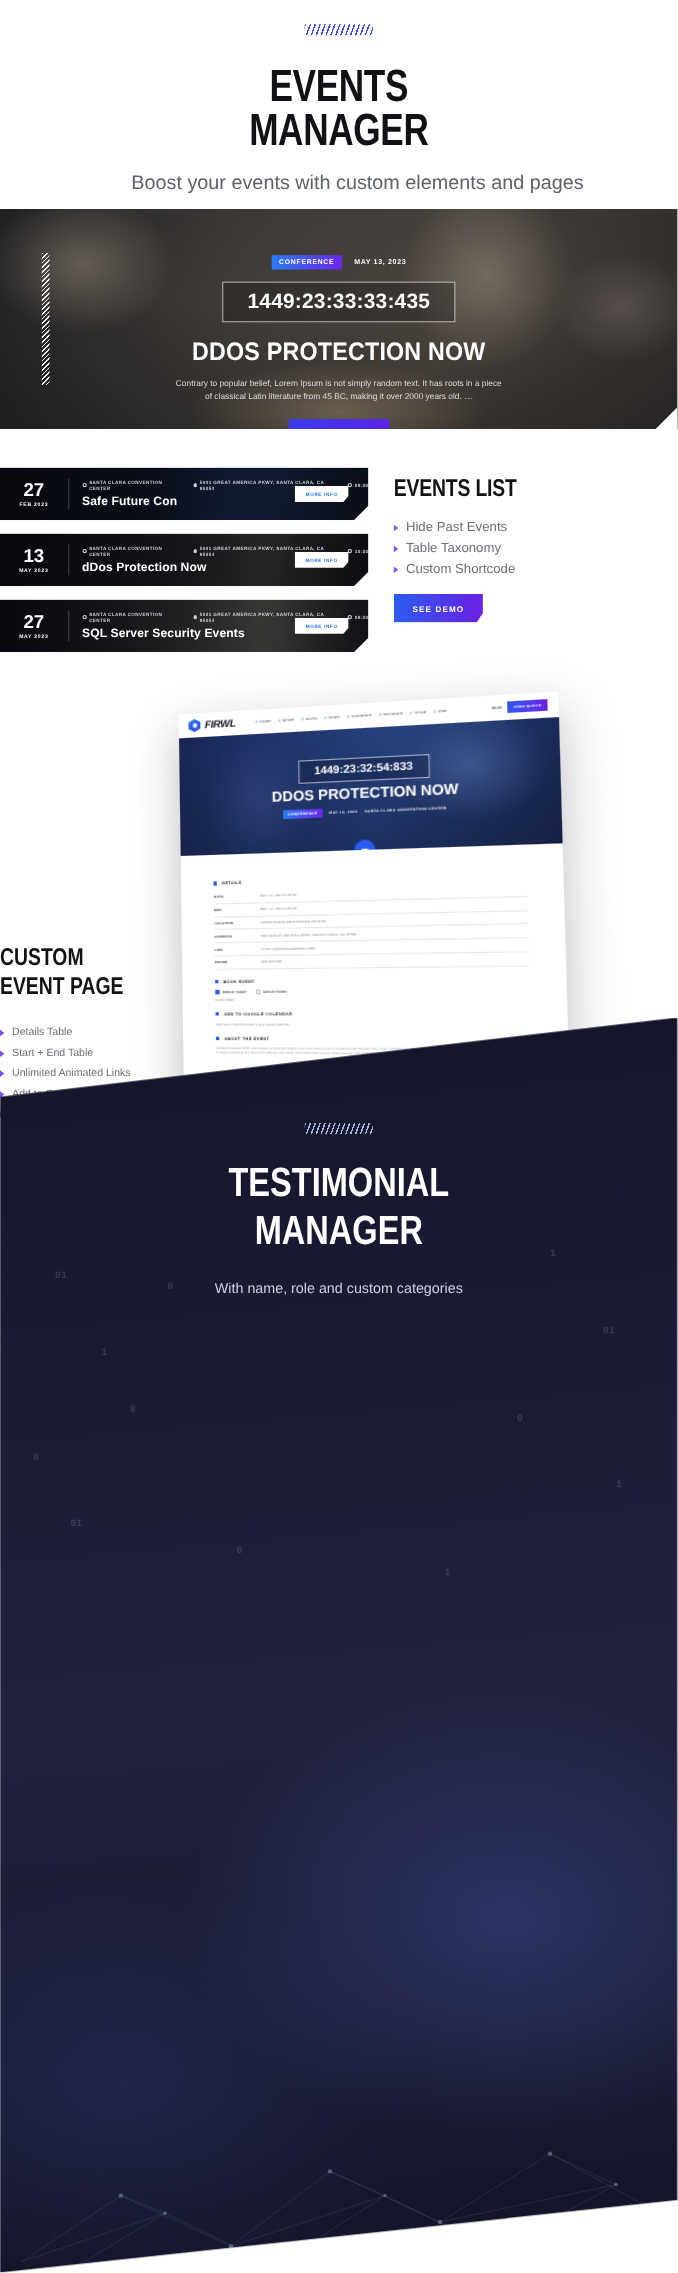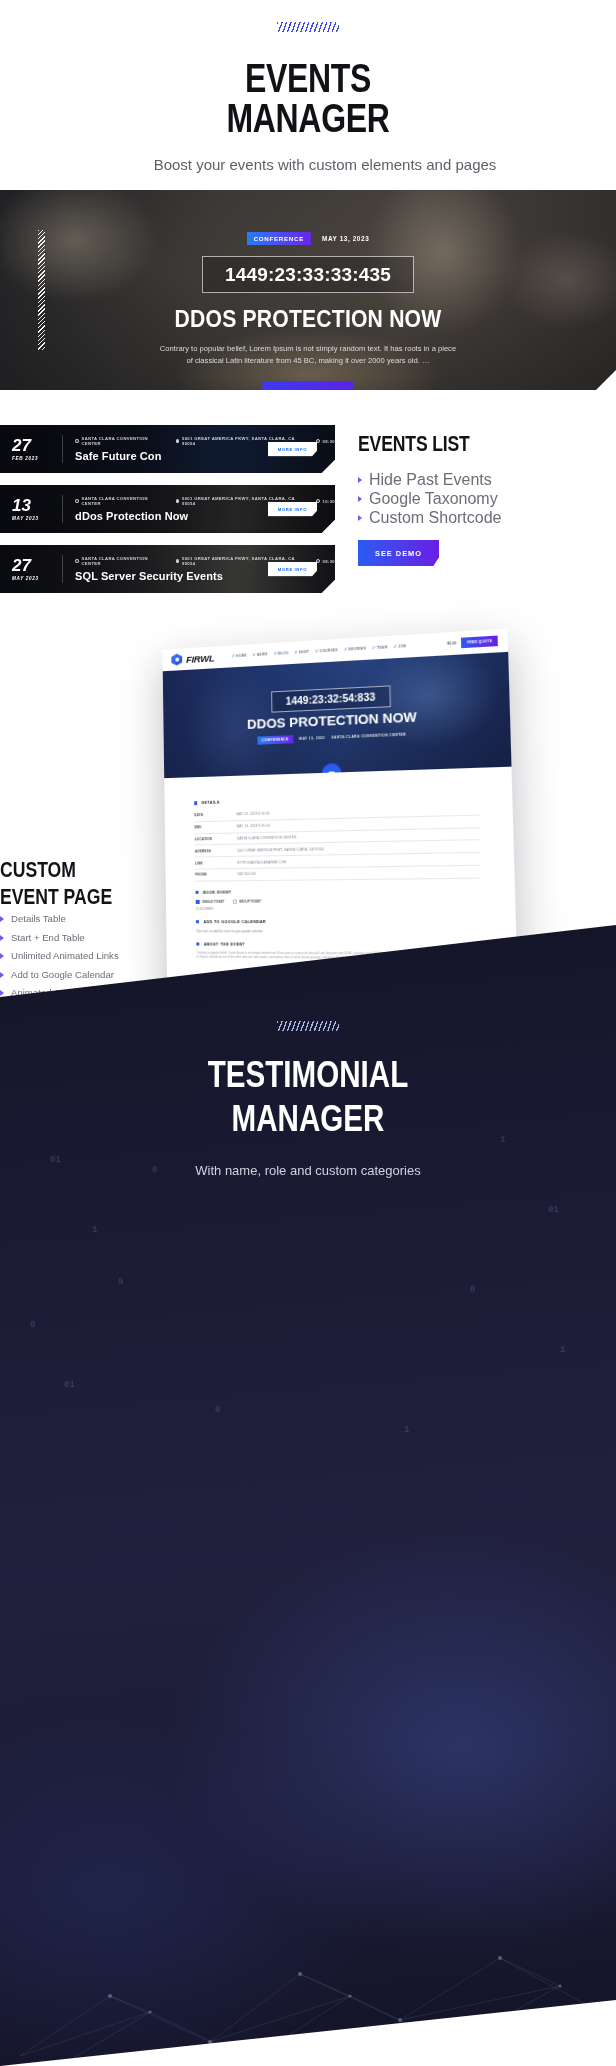--- a/index.html
+++ b/index.html
@@ -14,21 +14,21 @@
   
   .sec-head { padding-top:22px; text-align:center; background:#fff; }
   .hatch {
     width:62px; height:10px; margin:0 auto 26px;
     background-image:repeating-linear-gradient(110deg,#3b4ae8 0 1.3px,transparent 1.3px 4.2px);
   }
   h1.big {
     font-size:41px; line-height:40px; font-weight:bold; color:#111215;
     letter-spacing:-0.4px; transform:scaleX(0.78); transform-origin:center;
   }
-  .subtitle { margin-top:18px; font-size:15px; color:#5d6168; font-weight:400;margin-left:34px; }
+  .subtitle { margin-top:18px; font-size:18px; color:#5d6168; font-weight:400;margin-left:34px; }
 
   
   .hero {
     position:absolute; left:0; top:190px; width:616px; height:200px;
     overflow:hidden;
   }
   .hero-bg {
     position:absolute; inset:0;
     background:
       linear-gradient(100deg, rgba(25,26,30,.88) 0%, rgba(48,46,44,.72) 35%, rgba(60,55,50,.66) 65%, rgba(38,36,36,.85) 100%),
@@ -89,22 +89,22 @@
     display:flex; align-items:center;
   }
   .ev-card.c1{ background:linear-gradient(95deg,#0b0f1c 0%,#101a33 38%,#16294d 62%,#0c1322 100%); }
   .ev-card.c2{ background:linear-gradient(95deg,#111113 0%,#2b2b2d 45%,#3a3633 70%,#121214 100%); }
   .ev-card.c3{ background:linear-gradient(95deg,#26262a 0%,#4a4a44 40%,#55534c 70%,#1d1d20 100%); }
   .ev-card:after{
     content:""; position:absolute; inset:0;
     background:linear-gradient(90deg,rgba(8,9,14,.96) 0%,rgba(8,9,14,.72) 42%,rgba(8,9,14,.35) 75%,rgba(8,9,14,.55) 100%);
   }
   .ev-date{
-    position:relative; z-index:2; width:64px; color:#fff;
-    border-right:1px solid rgba(255,255,255,.22); padding:2px 12px;font-style:italic;
+    position:relative; z-index:2; width:64px; text-align:center; color:#fff;
+    border-right:1px solid rgba(255,255,255,.22); padding:2px 0;
   }
   .ev-day{ font-size:17px; font-weight:bold; line-height:17px; }
   .ev-mon{ font-size:4.6px; font-weight:bold; letter-spacing:.7px; margin-top:2px; }
   .ev-body{ position:relative; z-index:2; padding-left:12px; }
   .ev-metarow{ display:flex; align-items:center; gap:10px; color:#cfd2d8; font-size:4.2px;
     font-weight:bold; letter-spacing:.35px; }
   .ev-metarow span{ display:inline-flex; align-items:center; gap:2.5px; }
   .dot-ic{ width:4px; height:4px; border:.6px solid #cfd2d8; border-radius:50%; display:inline-block; }
   .pin-ic{ width:3.4px; height:4.6px; background:#cfd2d8; border-radius:50% 50% 50% 50%/60% 60% 40% 40%; display:inline-block; }
   .ev-name{ color:#fff; font-size:11px; font-weight:bold; margin-top:4px; letter-spacing:.1px; }
@@ -114,37 +114,37 @@
     padding:5px 10px 4.5px;
     clip-path:polygon(0 0,100% 0,100% 62%,90% 100%,0 100%);
   }
   .ev-side{ position:absolute; left:358px; top:6px; width:258px; }
   h3.side-title{
     font-size:22px; font-weight:bold; color:#121317; letter-spacing:-.2px;
     transform:scaleX(.80); transform-origin:left center;
   }
   .feat{ margin-top:13px; }
   .feat li{ list-style:none; display:flex; align-items:center; gap:7px;
-    color:#6a6e76; font-size:16px; line-height:19px; }
+    color:#6a6e76; font-size:12px; line-height:19px; }
   .arw{ width:0;height:0;border-left:4px solid #7a53f0;border-top:3px solid transparent;border-bottom:3px solid transparent; }
   .btn-demo{
     display:inline-block; margin-top:13px; padding:9px 17px 8px;
     background:linear-gradient(90deg,#2b5cf0,#6a1fe4); color:#fff;
     font-size:7.4px; font-weight:bold; letter-spacing:1px;
     clip-path:polygon(0 0,100% 0,100% 66%,93% 100%,0 100%);
   }
 
   
   .sec-custom{ position:absolute; left:0; top:648px; width:616px; height:370px; }
   .cust-left{ position:absolute; left:0; top:208px; width:185px; }
   h3.cust-title{
     font-size:22px; font-weight:bold; color:#121317; line-height:27px;
     transform:scaleX(.80); transform-origin:left center;
   }
-  .cust-left .feat{ margin-top:0; }
+  .cust-left .feat{ margin-top:20px; }
   .cust-left .feat li{ font-size:9.6px; line-height:18.5px; }
 
   
   .browser{
     position:absolute; left:165px; top:0; width:330px; height:370px;
     transform:perspective(900px) rotateY(-11deg) rotateX(2deg) rotateZ(-1.2deg);
     transform-origin:left center;
     box-shadow:0 16px 40px rgba(20,22,40,.28);
     background:#fff; overflow:hidden;
   }
@@ -338,21 +338,21 @@
 
   <div class="ev-side">
     <h3 class="side-title cond">EVENTS LIST</h3>
     <ul class="feat">
       <li>
           <i class="arw"></i>
           <span>Hide Past Events</span>
         </li>
       <li>
           <i class="arw"></i>
-          <span>Google Taxonomy</span>
+          <span>Table Taxonomy</span>
         </li>
       <li>
           <i class="arw"></i>
           <span>Custom Shortcode</span>
         </li>
     </ul>
     <div class="btn-demo">SEE DEMO</div>
   </div>
 </section>
 

